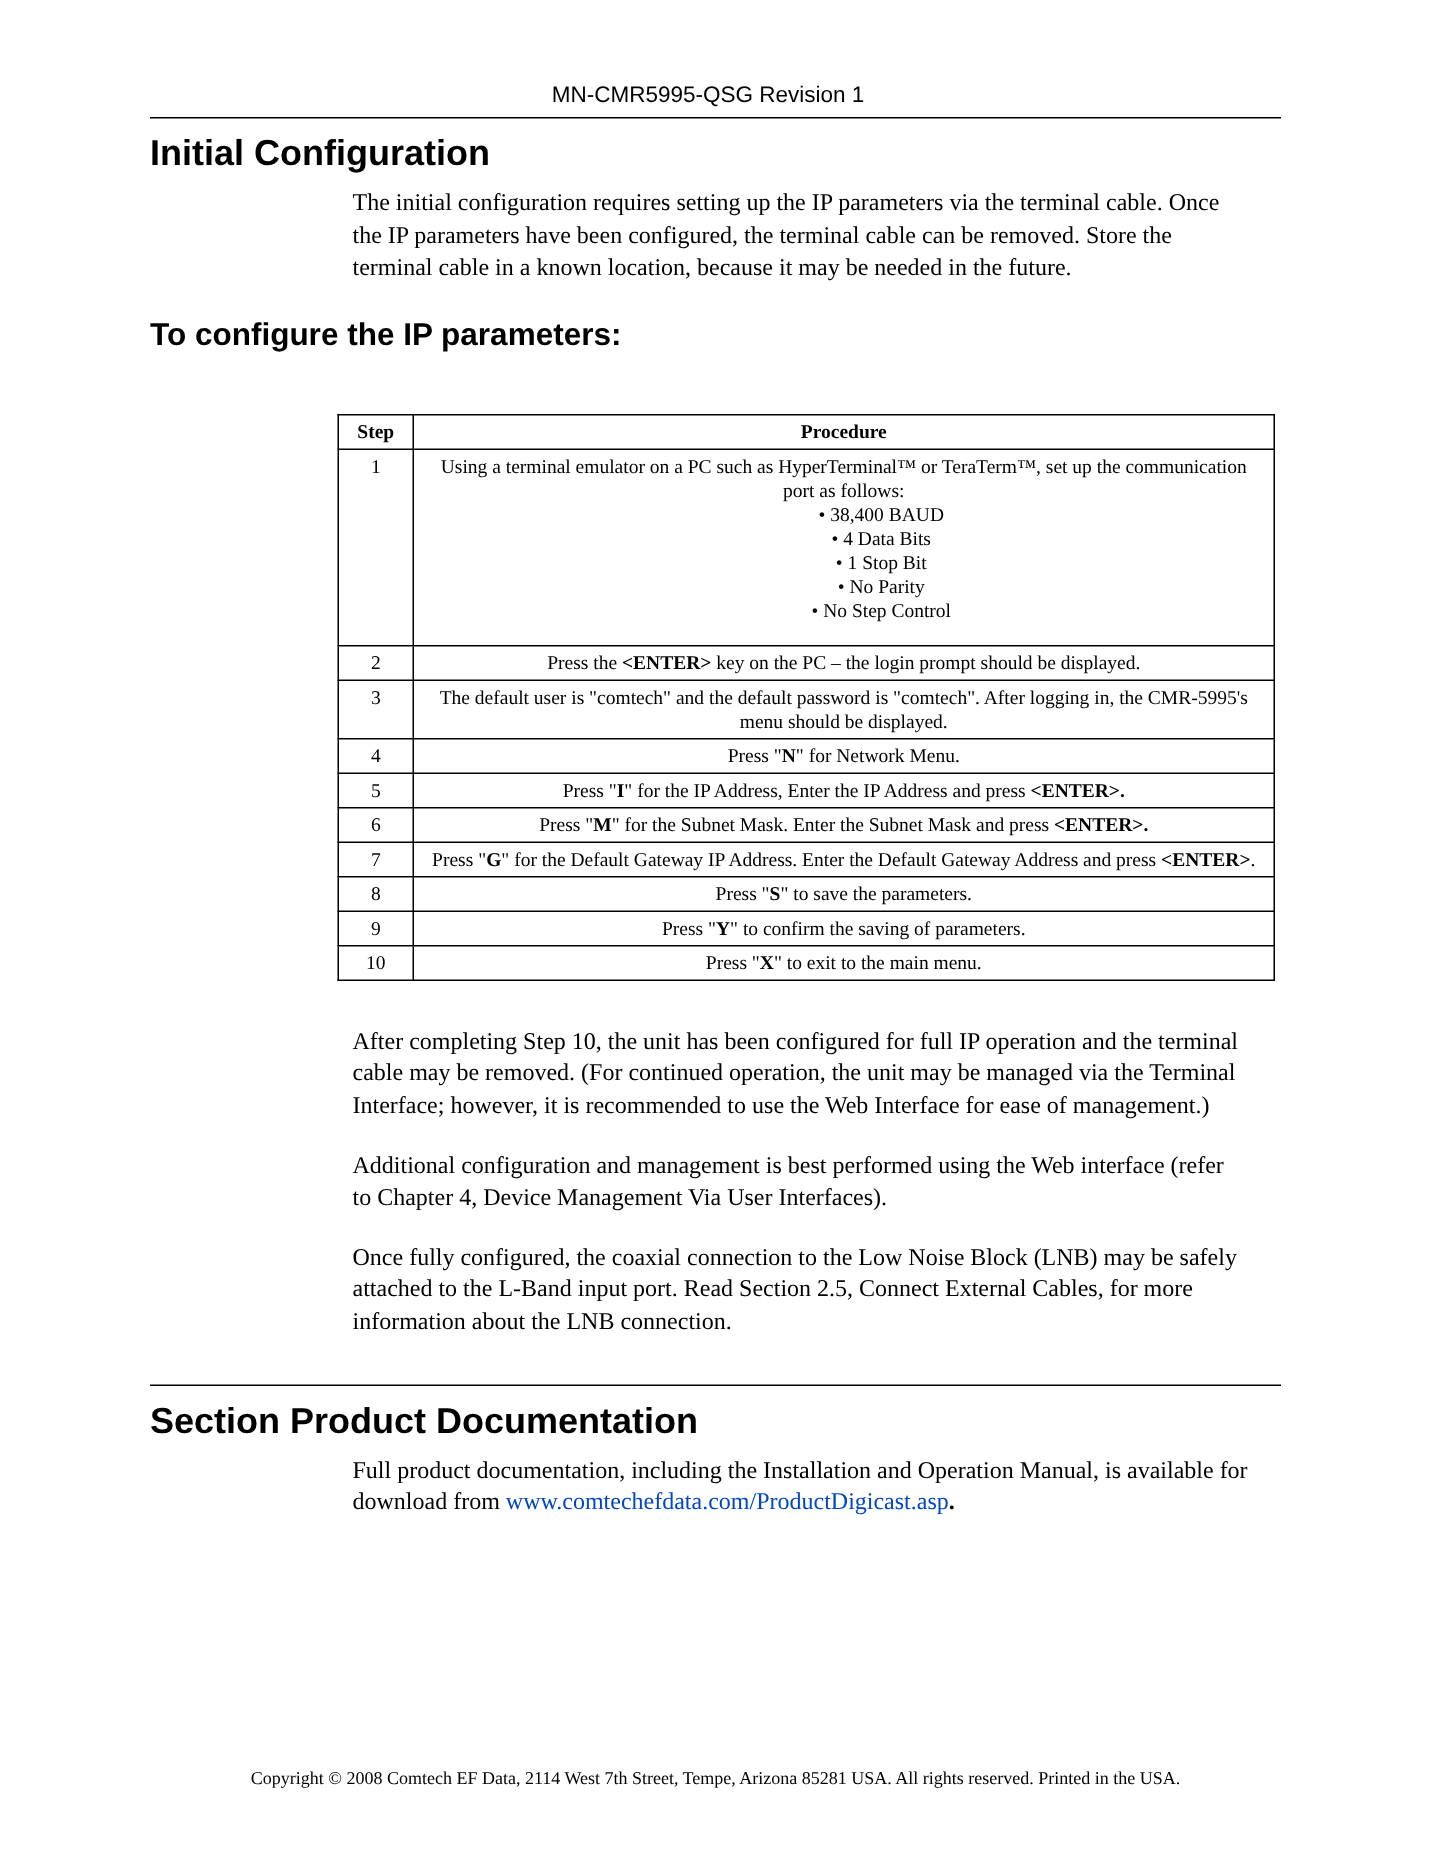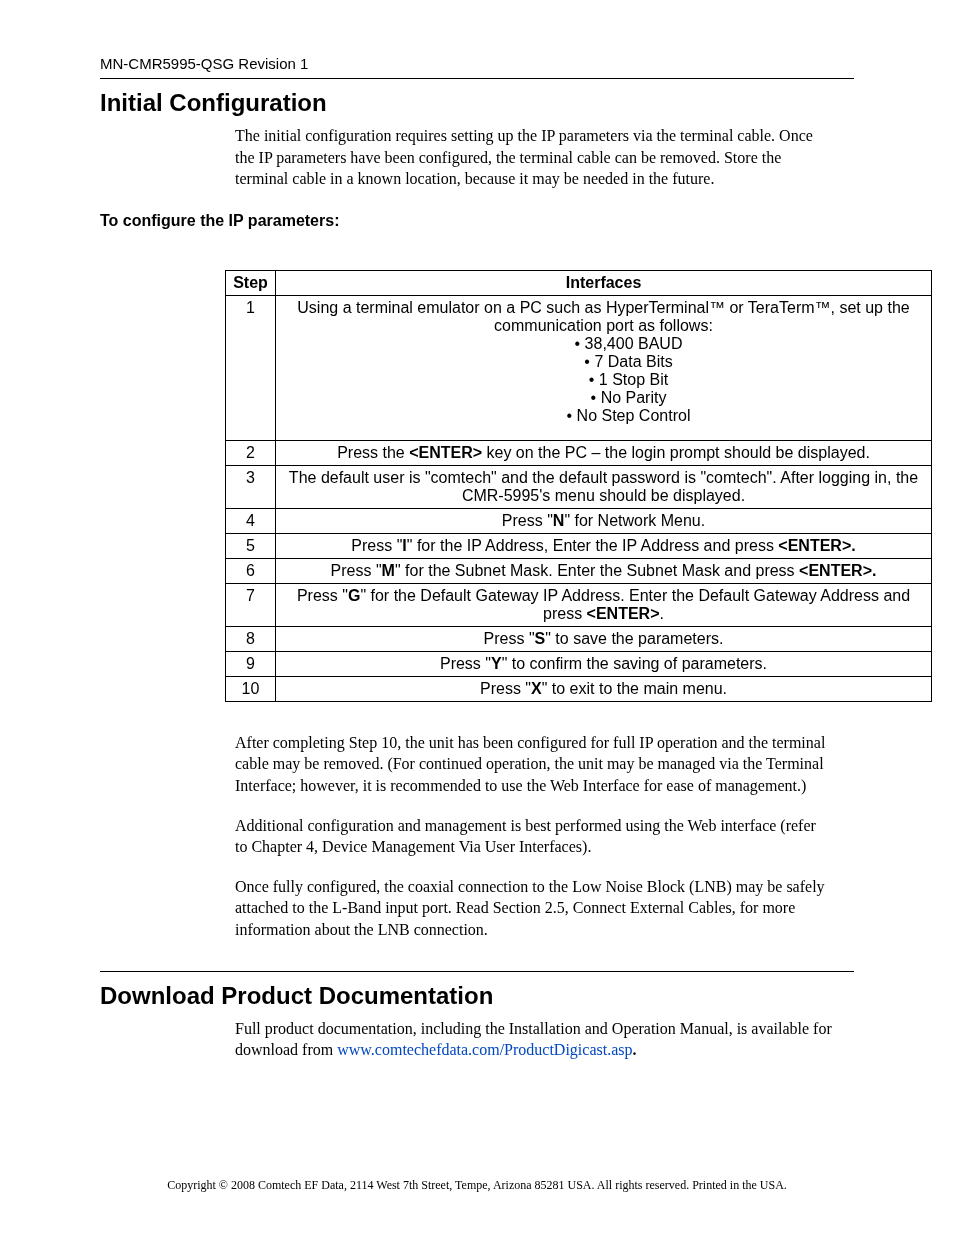--- a/index.html
+++ b/index.html
@@ -8,21 +8,21 @@
     height: 1235px;
     background: #fff;
     font-family: "Times New Roman", Times, serif;
     color: #000;
     position: relative;
   }
   .page {
     padding: 55px 100px 0 100px;
   }
   .header-right {
-    text-align: left;
+    text-align: center;
     font-family: Arial, Helvetica, sans-serif;
     font-size: 15px;
     margin-bottom: 6px;
     padding-right: 10px;
   }
   .hr-top {
     border: none;
     border-top: 1px solid #000;
     margin-bottom: 10px;
   }
@@ -36,32 +36,32 @@
     margin-left: 135px;
     margin-right: 22px;
   }
   .body-p {
     font-size: 16px;
     line-height: 1.35;
     margin-bottom: 18px;
   }
   .h2 {
     font-family: Arial, Helvetica, sans-serif;
-    font-size: 16px;
+    font-size: 21px;
     font-weight: bold;
     margin-top: 22px;
     margin-bottom: 40px;
     margin-left: 0;
   }
   table.steps {
     border-collapse: collapse;
     margin-left: 125px;
-    width: 707px;
-    font-family: Liberation Sans, sans-serif;
-    font-size: 16px;
+    width: 625px;
+    font-family: Liberation Serif, serif;
+    font-size: 13px;
   }
   table.steps th, table.steps td {
     border: 1px solid #000;
     padding: 3px 6px;
     vertical-align: top;
     text-align: center;
   }
   table.steps th {
     text-align: center;
     font-weight: bold;
@@ -108,31 +108,31 @@
   <div class="body-indent">
     <p class="body-p">The initial configuration requires setting up the IP parameters via the terminal cable. Once the IP parameters have been configured, the terminal cable can be removed. Store the terminal cable in a known location, because it may be needed in the future.</p>
   </div>
 
   <div class="h2">To configure the IP parameters:</div>
 
   <table class="steps">
     <thead>
       <tr>
         <th>Step</th>
-        <th>Interfaces</th>
+        <th>Procedure</th>
       </tr>
     </thead>
     <tbody>
       <tr>
         <td class="stepnum">1</td>
         <td>
           <span>Using a terminal emulator on a PC such as HyperTerminal™ or TeraTerm™, set up the communication port as follows:</span>
           <div class="proc-sub">
             <div>• 38,400 BAUD</div>
-            <div>• 7 Data Bits</div>
+            <div>• 4 Data Bits</div>
             <div>• 1 Stop Bit</div>
             <div>• No Parity</div>
             <div>• No Step Control</div>
           </div>
           <div style="height:12px"></div>
         </td>
       </tr>
       <tr>
         <td class="stepnum">2</td>
         <td><span>Press the </span><b>&lt;ENTER&gt;</b><span> key on the PC – the login prompt should be displayed.</span></td>
@@ -173,21 +173,21 @@
   </table>
 
   <div class="body-indent sect2">
     <p class="body-p">After completing Step 10, the unit has been configured for full IP operation and the terminal cable may be removed.  (For continued operation, the unit may be managed via the Terminal Interface; however, it is recommended to use the Web Interface for ease of management.)</p>
     <p class="body-p">Additional configuration and management is best performed using the Web interface (refer to Chapter 4, Device Management Via User Interfaces).</p>
     <p class="body-p">Once fully configured, the coaxial connection to the Low Noise Block (LNB) may be safely attached to the L-Band input port. Read Section 2.5, Connect External Cables, for more information about the LNB connection.</p>
   </div>
 
   <hr class="hr-sect">
 
-  <div class="h1">Download Product Documentation</div>
+  <div class="h1">Section Product Documentation</div>
 
   <div class="body-indent">
     <p class="body-p">
       <span>Full product documentation, including the Installation and Operation Manual, is available for download from </span><span class="link">www.comtechefdata.com/ProductDigicast.asp</span><b>.</b>
     </p>
   </div>
 
 </div>
 
 <div class="footer">Copyright © 2008 Comtech EF Data, 2114 West 7th Street, Tempe, Arizona 85281 USA. All rights reserved. Printed in the USA.</div>

